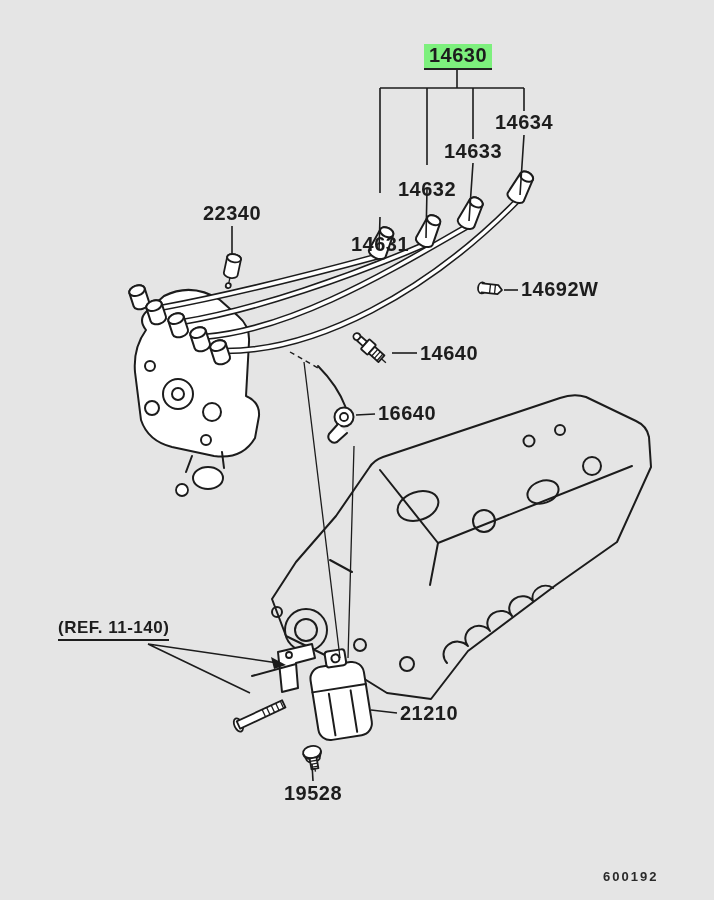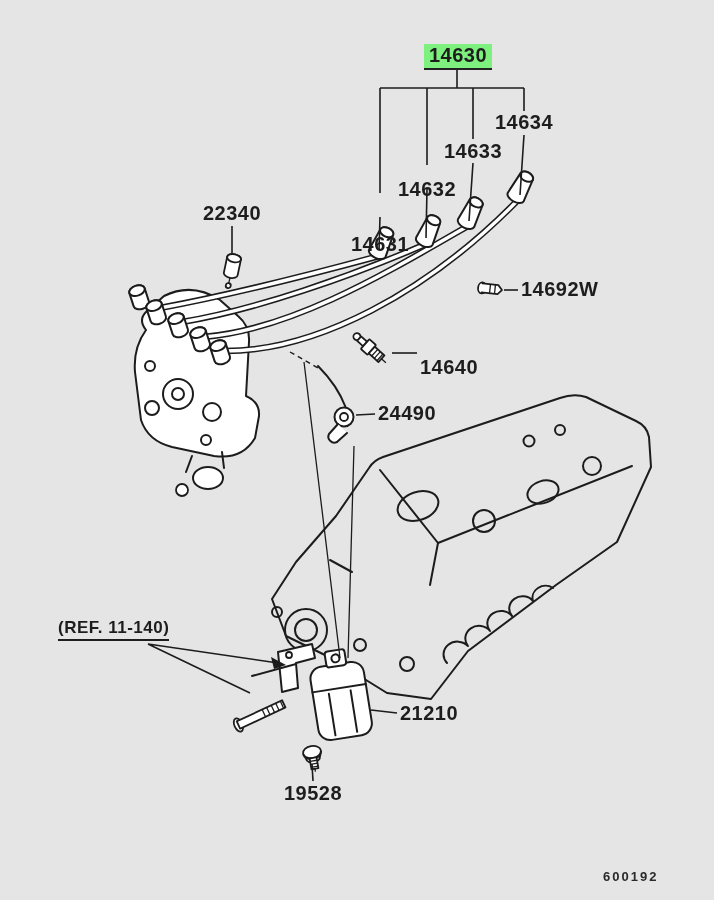--- a/index.html
+++ b/index.html
@@ -244,23 +244,23 @@
   <div class="part-label" style="left:444px;top:141px;">14633</div>
 
   <div class="part-label" style="left:398px;top:167px;margin-top:12px;">14632</div>
 
   <div class="part-label" style="left:351px;top:195px;margin-top:39px;">14631</div>
 
   <div class="part-label" style="left:203px;top:203px;">22340</div>
 
   <div class="part-label" style="left:521px;top:279px;">14692W</div>
 
-  <div class="part-label" style="left:420px;top:343px;margin-top:14px;">14640</div>
-
-  <div class="part-label" style="left:378px;top:403px;">24490</div>
+  <div class="part-label" style="left:420px;top:343px;">14640</div>
+
+  <div class="part-label" style="left:378px;top:403px;">16640</div>
 
   <div class="ref-label" style="left:58px;top:618px;">(REF. 11-140)</div>
 
   <div class="part-label" style="left:400px;top:703px;">21210</div>
 
   <div class="part-label" style="left:284px;top:783px;">19528</div>
 
   <div class="sheet-code" style="left:603px;top:869px;">600192</div>
 
 </div>

